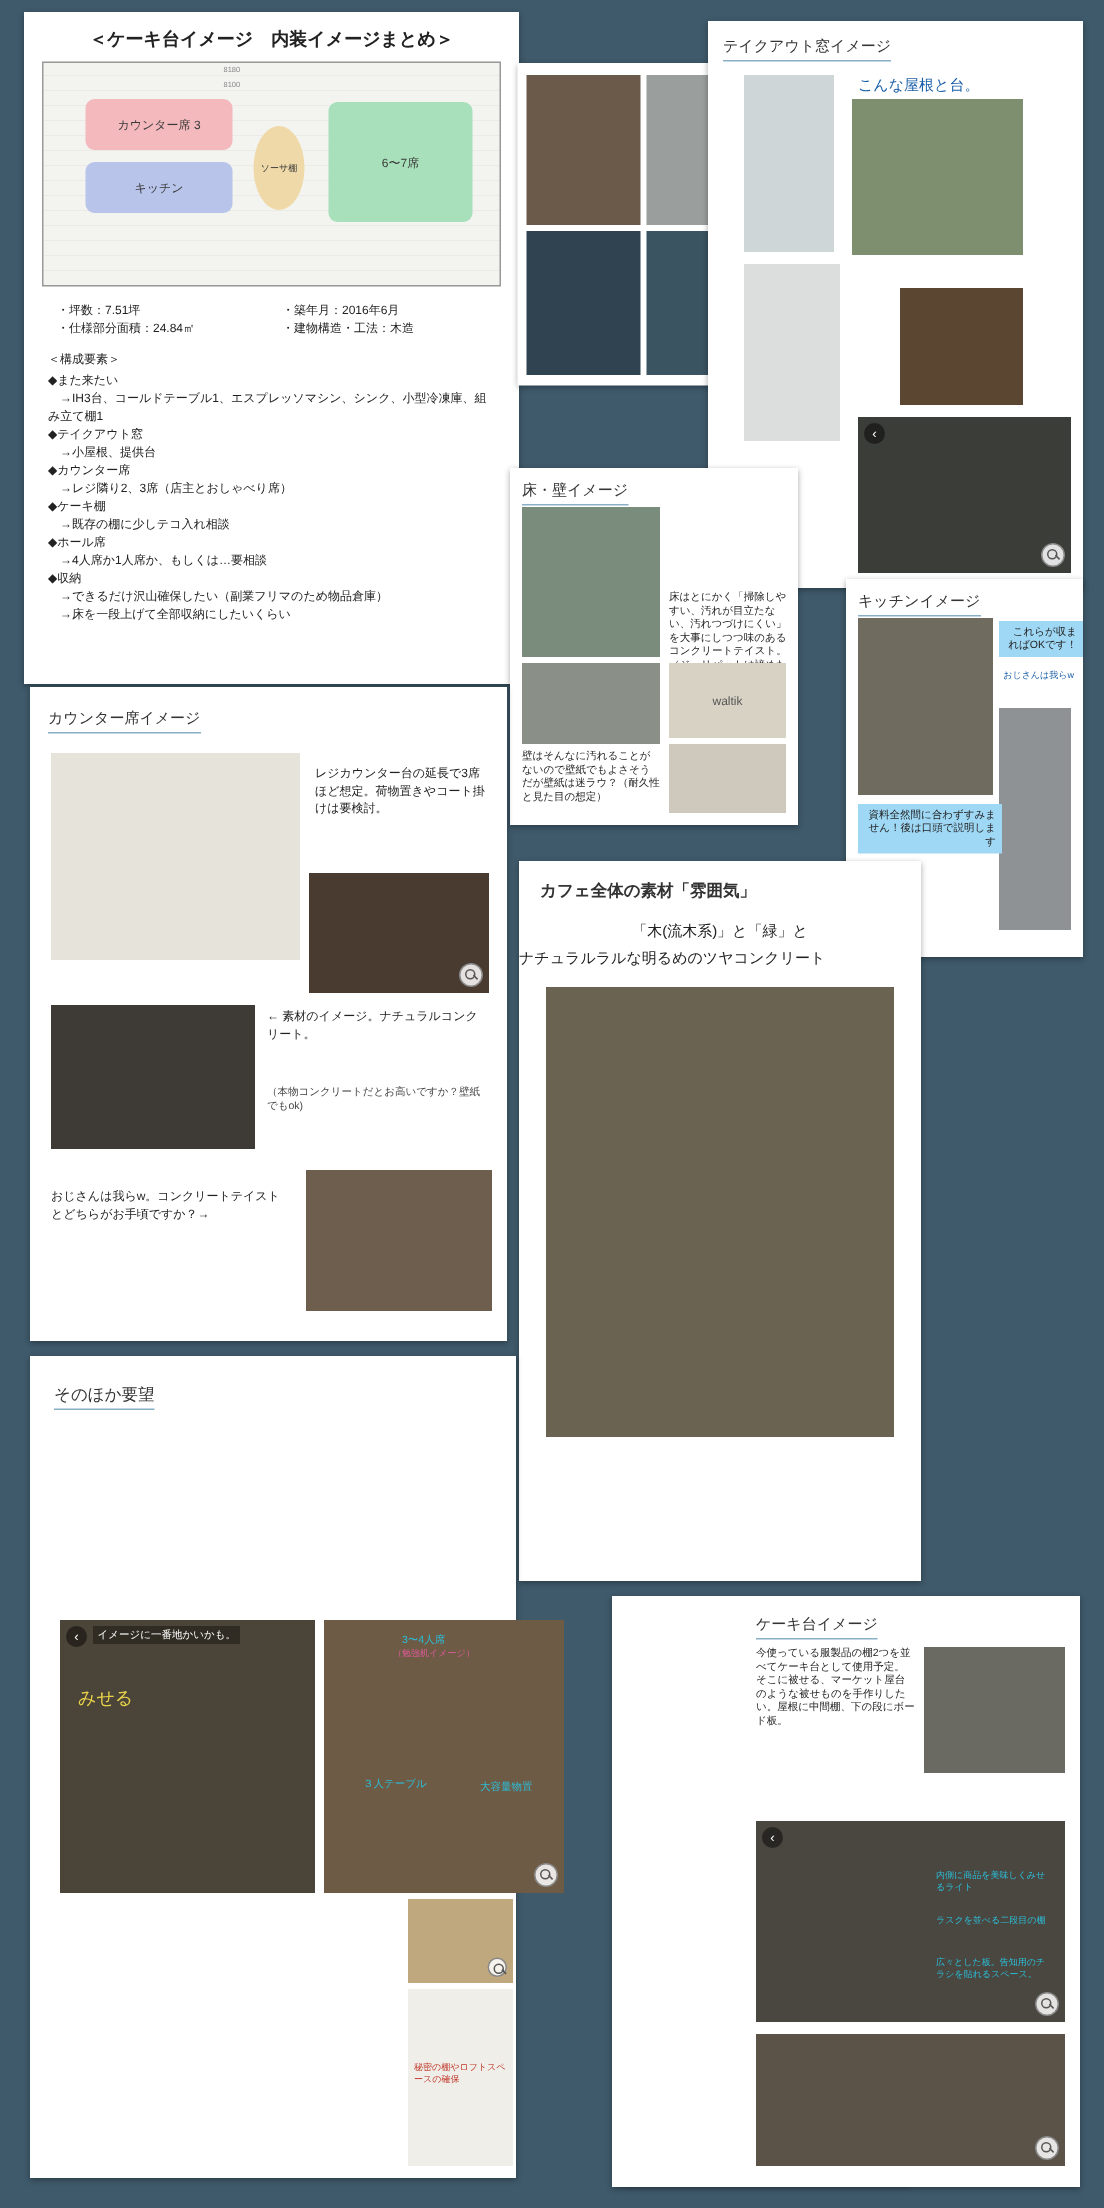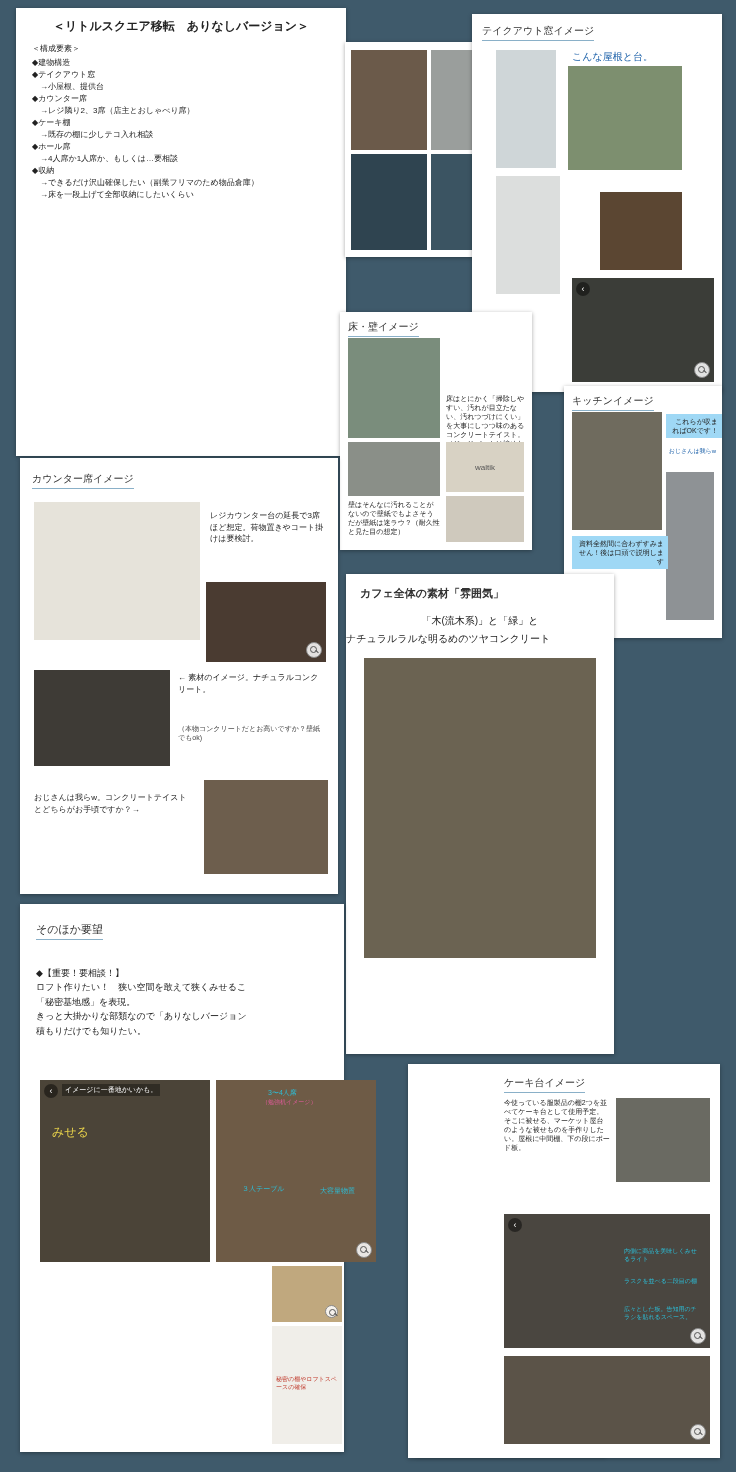--- a/index.html
+++ b/index.html
@@ -63,27 +63,46 @@
   #c10{left:416px;top:1150px;width:190px;height:306px;}
 
   .note{font-size:8px;line-height:1.45;}
   .bluebox{background:#9fd8f5;font-size:7px;line-height:1.3;padding:3px 4px;}
   .handw{color:#e14b8a;font-size:7px;}
 </style>
 </head>
 <body>
 
 <div class="card" id="c1">
-  <h1>＜リトルスクエア移転　ありなしバージョン＞</h1>
-
-
+  <h1>＜ケーキ台イメージ　内装イメージまとめ＞</h1>
+
+  <div class="plan">
+    <div class="dim" style="left:120px;top:2px;">8180</div>
+    <div class="dim" style="left:120px;top:12px;">8100</div>
+    <div class="room r-counter">カウンター席 3</div>
+    <div class="room r-kitchen">キッチン</div>
+    <div class="room r-oval">ソーサ棚</div>
+    <div class="room r-seat">6〜7席</div>
+  </div>
+
+  <div class="speclist">
+    <div class="row">
+      <span>・坪数：7.51坪</span>
+      <span>・築年月：2016年6月</span>
+    </div>
+    <div class="row">
+      <span>・仕様部分面積：24.84㎡</span>
+      <span>・建物構造・工法：木造</span>
+    </div>
+  </div>
 
   <div class="compo">
     <div style="margin-bottom:2px;">＜構成要素＞</div>
-    <div>◆建物構造</div>
+    <div>◆また来たい</div>
+    <div>　→IH3台、コールドテーブル1、エスプレッソマシン、シンク、小型冷凍庫、組み立て棚1</div>
     <div>◆テイクアウト窓</div>
     <div>　→小屋根、提供台</div>
     <div>◆カウンター席</div>
     <div>　→レジ隣り2、3席（店主とおしゃべり席）</div>
     <div>◆ケーキ棚</div>
     <div>　→既存の棚に少しテコ入れ相談</div>
     <div>◆ホール席</div>
     <div>　→4人席か1人席か、もしくは…要相談</div>
     <div>◆収納</div>
     <div>　→できるだけ沢山確保したい（副業フリマのため物品倉庫）</div>
@@ -148,27 +167,20 @@
 
 <div class="card" id="c7">
   <div class="ttl" style="position:absolute;left:14px;top:12px;font-size:11px;font-weight:bold;">カフェ全体の素材「雰囲気」</div>
   <div style="position:absolute;left:0;top:40px;width:100%;text-align:center;font-size:10px;">「木(流木系)」と「緑」と</div>
   <div style="position:absolute;left:0;top:58px;width:100%;font-size:10px;">ナチュラルラルな明るめのツヤコンクリート</div>
   <div class="ph" style="position:absolute;left:18px;top:84px;width:232px;height:300px;background:#6b6352;"></div>
 </div>
 
 <div class="card" id="c8">
   <div class="ttl ttl-ul" style="position:absolute;left:16px;top:18px;font-size:11px;">そのほか要望</div>
-  <div style="position:absolute;left:16px;top:62px;width:300px;font-size:9px;line-height:1.6;">
-    <div>◆【重要！要相談！】</div>
-    <div>ロフト作りたい！　狭い空間を敢えて狭くみせるこ</div>
-    <div>「秘密基地感」を表現。</div>
-    <div>きっと大掛かりな部類なので「ありなしバージョン</div>
-    <div>積もりだけでも知りたい。</div>
-  </div>
 
   <div class="ph" style="position:absolute;left:20px;top:176px;width:170px;height:182px;background:#4b4438;">
     <div class="arrowbk">‹</div>
     <div style="position:absolute;left:22px;top:4px;font-size:7px;color:#fff;background:rgba(0,0,0,.35);padding:1px 3px;">イメージに一番地かいかも。</div>
     <div class="handw" style="position:absolute;left:12px;top:44px;font-size:12px;color:#e8d24a;">みせる</div>
   </div>
 
   <div class="ph" style="position:absolute;left:196px;top:176px;width:160px;height:182px;background:#6e5b46;">
     <div style="position:absolute;left:52px;top:8px;font-size:7px;color:#2bbfd9;">3〜4人席</div>
     <div style="position:absolute;left:46px;top:18px;font-size:6px;color:#e05a9a;">（勉強机イメージ）</div>

